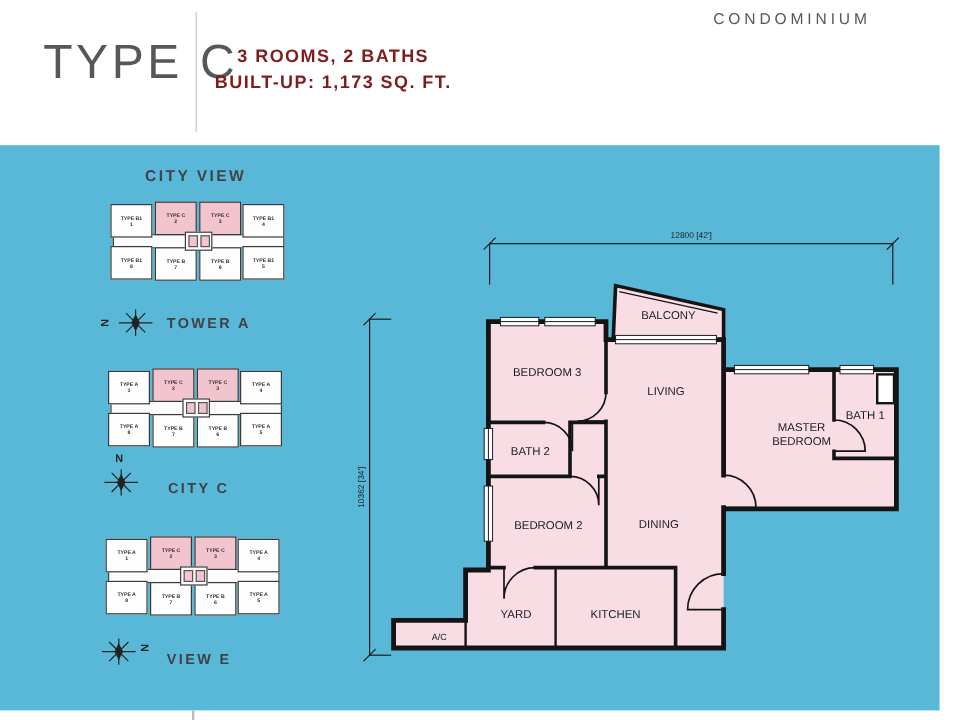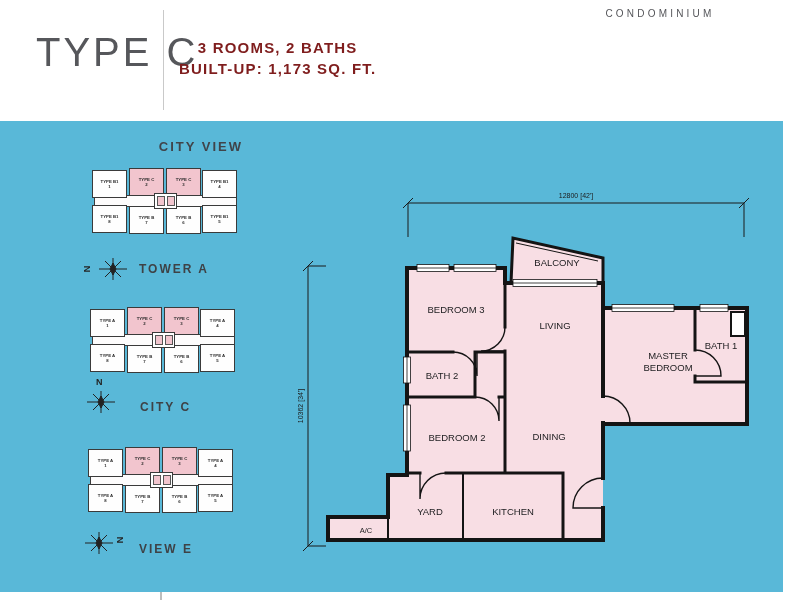--- a/index.html
+++ b/index.html
@@ -10,27 +10,27 @@
   .header{position:absolute;left:0;top:0;width:797px;height:121px;background:#fff;}
   .type-label{position:absolute;left:36px;top:30px;font-size:40px;font-weight:500;
               letter-spacing:3px;color:#56575b;}
   .header-divider{position:absolute;left:163px;top:10px;width:1px;height:100px;background:#c9c9c9;}
   .specs{position:absolute;left:179px;top:37px;font-size:15px;font-weight:700;
          letter-spacing:1.2px;color:#7f1d1d;line-height:21px;text-align:center;}
   .logo{position:absolute;left:593px;top:6px;width:134px;text-align:center;}
   .logo-word{font-size:66px;font-weight:500;letter-spacing:1px;line-height:80px;
              color:#2196d6;background:linear-gradient(100deg,#36ace2 15%,#1a6fc0 90%);
              -webkit-background-clip:text;background-clip:text;-webkit-text-fill-color:transparent;}
-  .logo-sub{margin-top:2px;font-size:10px;font-weight:500;letter-spacing:3.2px;color:#55565a;}
+  .logo-sub{margin-top:2px;font-size:13px;font-weight:500;letter-spacing:3.2px;color:#55565a;}
 
   
   .canvas{position:absolute;left:0;top:121px;width:793px;height:471px;background:#59b8d8;}
 
   .view-label{position:absolute;font-size:13px;font-weight:700;letter-spacing:2px;
-              color:#40444a;text-align:right;}
+              color:#40444a;text-align:center;}
   .city-view{left:83px;top:18px;width:160px;}
   .clubhouse-view{left:74px;top:449px;width:180px;}
   .tower-label{position:absolute;font-size:12px;font-weight:700;letter-spacing:2px;color:#3e4246;}
 
   
   .tower{position:absolute;width:145px;height:65px;}
   .t-corridor{position:absolute;left:2px;top:27px;width:141px;height:10px;background:#fdfcfc;
               border:1px solid #3c3c3c;}
   .t-unit{position:absolute;width:33px;height:26px;background:#fefefe;border:1px solid #3a3a3a;
           display:flex;flex-direction:column;align-items:center;justify-content:center;

